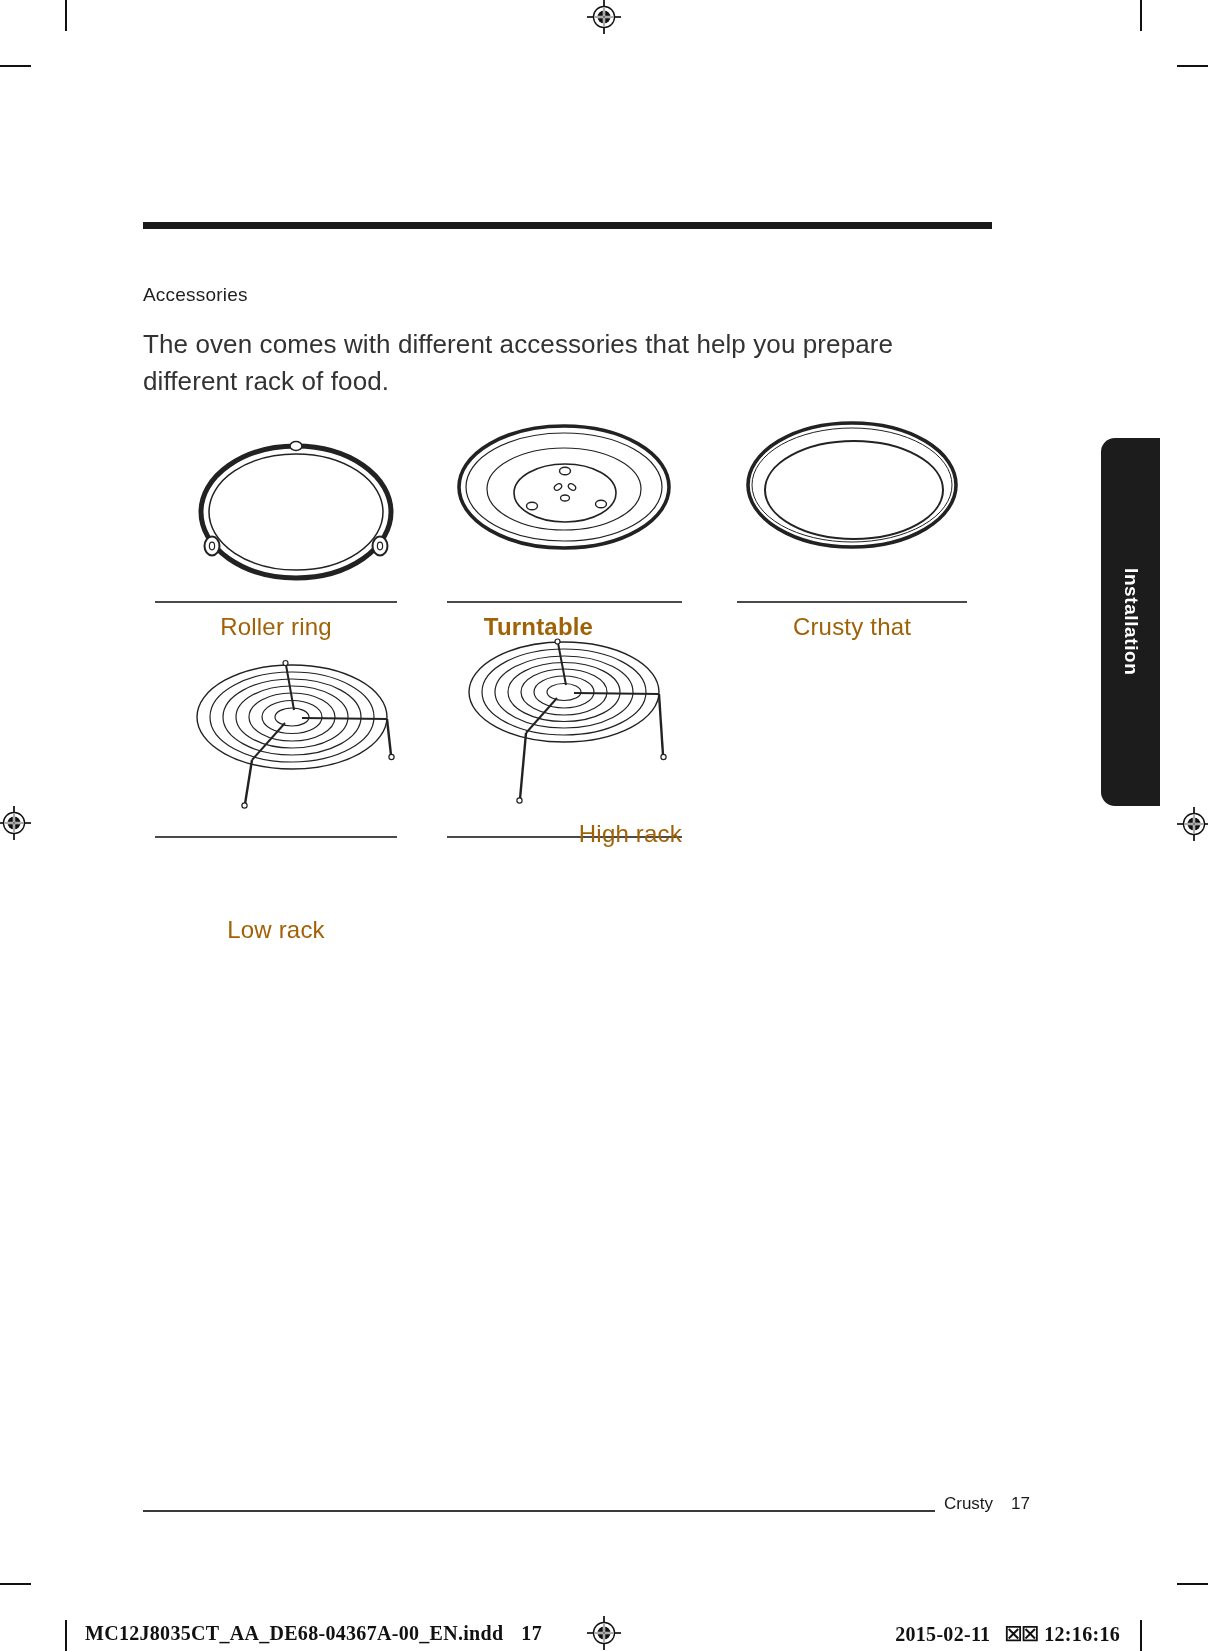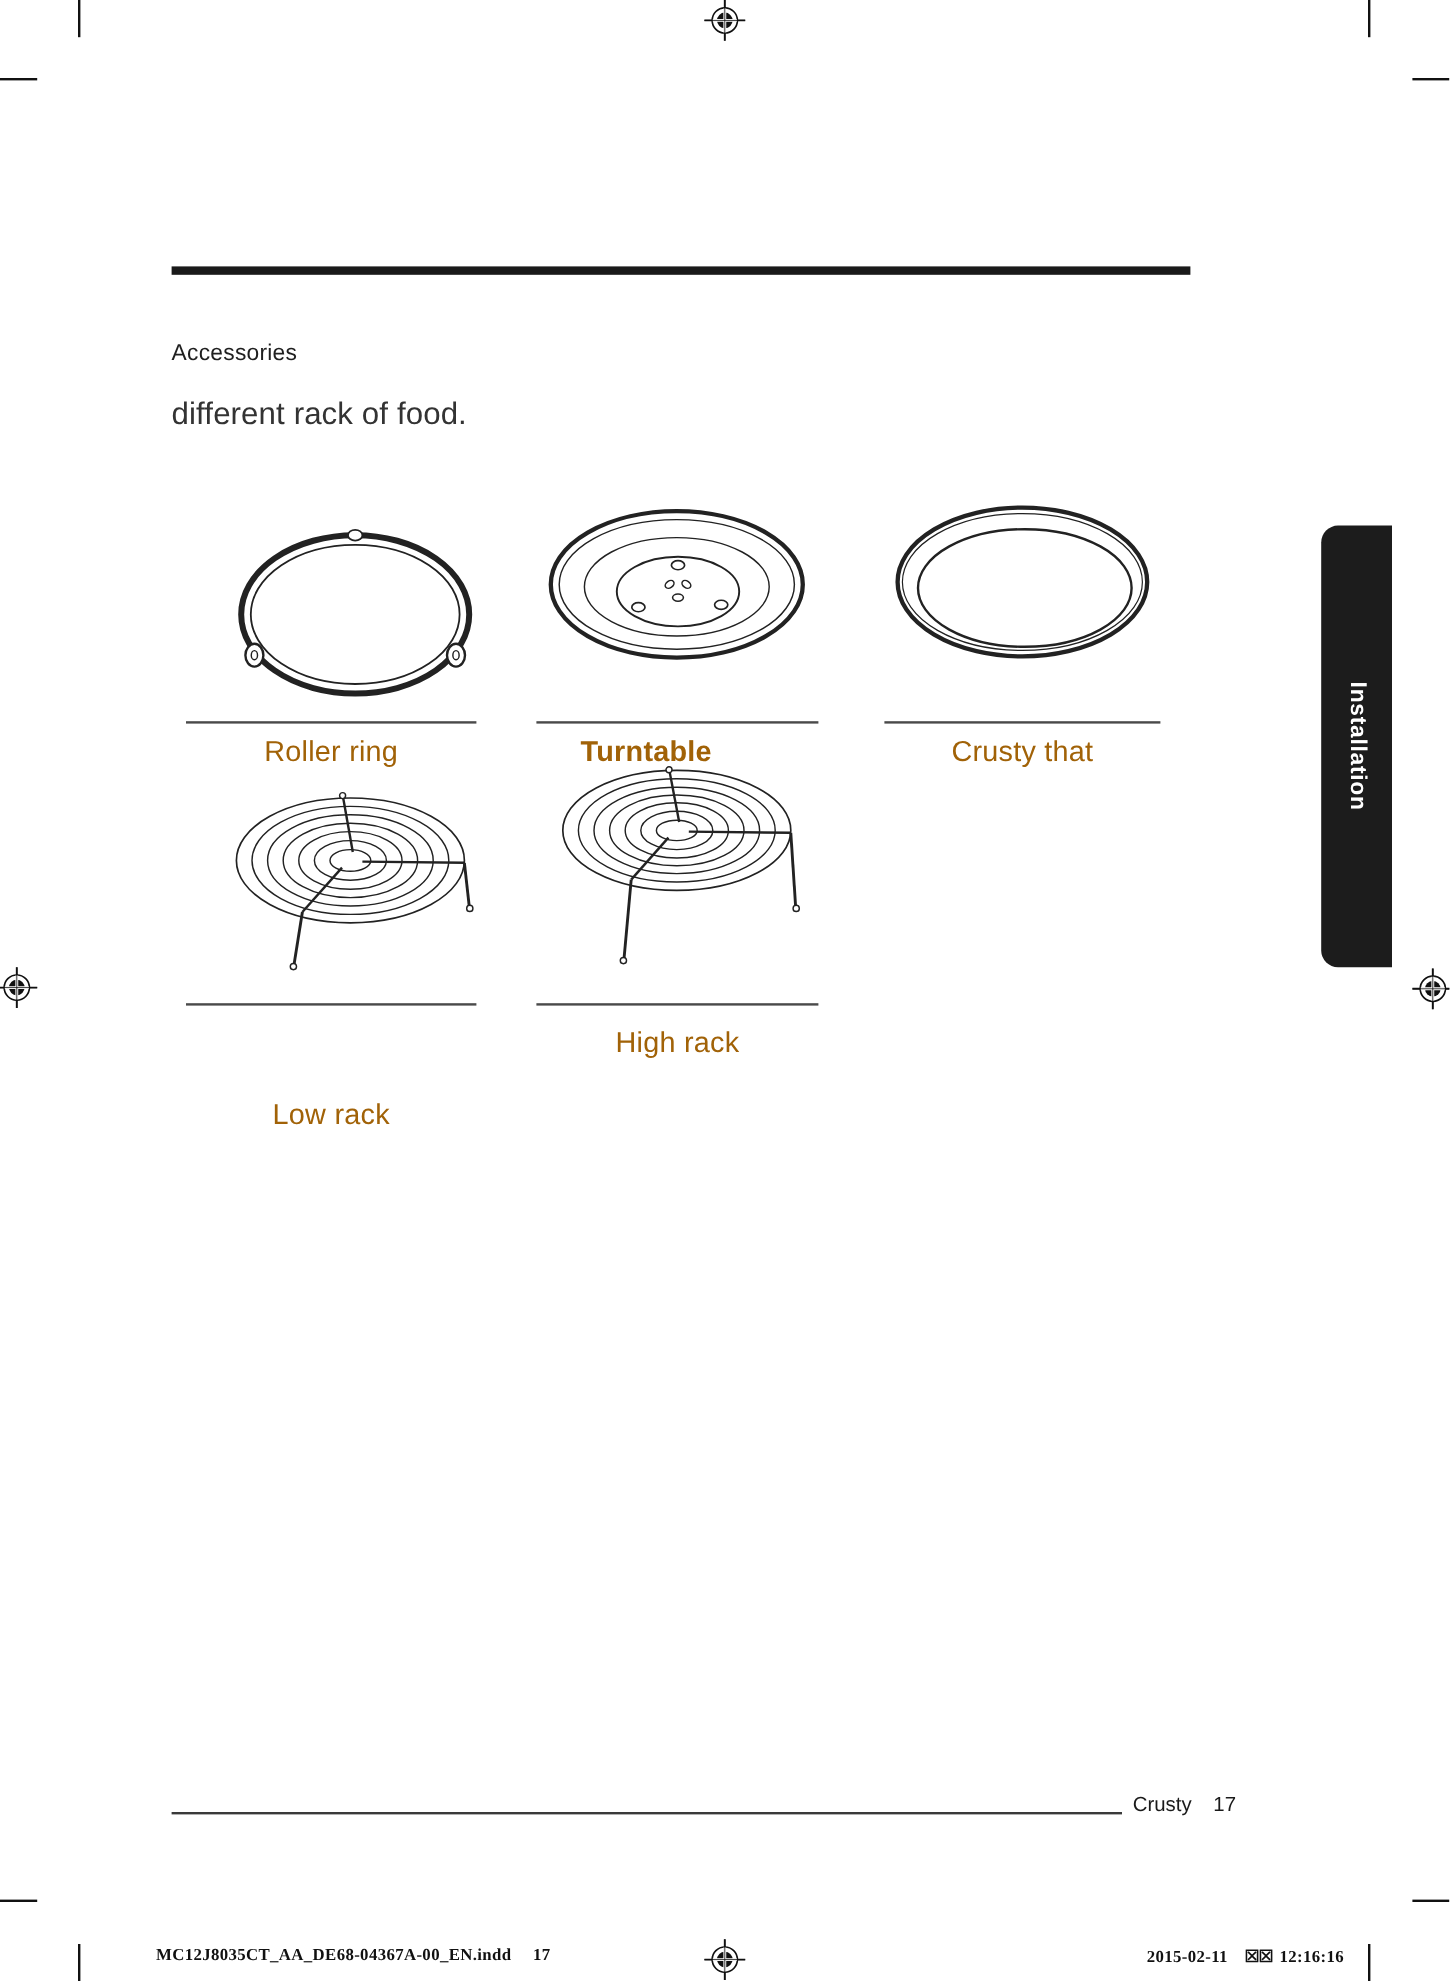--- a/index.html
+++ b/index.html
@@ -76,26 +76,25 @@
     right: 178px;
     font-size: 17px;
     color: #1a1a1a;
     white-space: nowrap;
   }
   .footer-text .pgnum { margin-left: 18px; }
   .print-line {
     position: absolute;
     top: 1622px;
     font-family: "Liberation Serif", serif;
-    font-size: 14px;
+    font-size: 20px;
     font-weight: 600;
     color: #111;
     letter-spacing: 0.3px;
     white-space: nowrap;
-    margin-left: 45px;
   }
   .print-left { left: 85px; }
   .print-right { right: 88px; }
   .print-right .tofu { margin: 0 6px 0 14px; letter-spacing: -1px; }
   .print-left .pg { margin-left: 18px; }
   svg.lineart { display: block; }
 </style>
 </head>
 <body>
 
@@ -147,20 +146,21 @@
     <circle r="6.5" fill="#111"></circle>
     <line x1="-10" y1="0" x2="10" y2="0" stroke="#fff" stroke-width="2.4"></line>
     <line x1="0" y1="-10" x2="0" y2="10" stroke="#fff" stroke-width="2.4"></line>
     <line x1="-17" y1="0" x2="17" y2="0" stroke="#111" stroke-width="0.7"></line>
     <line x1="0" y1="-17" x2="0" y2="17" stroke="#111" stroke-width="0.7"></line>
   </svg>
 
   <div class="top-rule"></div>
   <h1 class="section-title">Accessories</h1>
   <div class="intro">
+    <div>The oven comes with different accessories that help you prepare</div>
     <div>different rack of food.</div>
   </div>
 
   <svg class="lineart acc-figure" style="left:196px; top:434px;" width="200" height="150" viewBox="0 0 200 150">
     <ellipse cx="100" cy="78" rx="95" ry="66" fill="none" stroke="#222" stroke-width="5"></ellipse>
     <ellipse cx="100" cy="78" rx="87" ry="58" fill="none" stroke="#222" stroke-width="1.5"></ellipse>
     <ellipse cx="100" cy="12" rx="6" ry="4.5" fill="#fff" stroke="#222" stroke-width="1.5"></ellipse>
     <ellipse cx="16" cy="112" rx="7.5" ry="9.5" fill="#fff" stroke="#222" stroke-width="2"></ellipse>
     <ellipse cx="16" cy="112" rx="2.6" ry="3.8" fill="none" stroke="#222" stroke-width="1.2"></ellipse>
     <ellipse cx="184" cy="112" rx="7.5" ry="9.5" fill="#fff" stroke="#222" stroke-width="2"></ellipse>
@@ -225,21 +225,21 @@
     <line x1="197" y1="57" x2="201" y2="118" stroke="#222" stroke-width="2.4"></line>
     <circle cx="201.5" cy="120" r="2.6" fill="#fff" stroke="#222" stroke-width="1.2"></circle>
     <line x1="95" y1="61" x2="64" y2="96" stroke="#222" stroke-width="2"></line>
     <line x1="64" y1="96" x2="58" y2="162" stroke="#222" stroke-width="2.4"></line>
     <circle cx="57.5" cy="163.5" r="2.6" fill="#fff" stroke="#222" stroke-width="1.2"></circle>
   </svg>
 
   <div class="acc-line" style="left:155px; top:836px; width:242px;"></div>
   <div class="acc-line" style="left:447px; top:836px; width:235px;"></div>
   <div class="acc-label" style="left:155px; top:892px; width:242px;margin-top:24px;">Low rack</div>
-  <div class="acc-label" style="left:447px; top:856px; width:235px;">High rack</div>
+  <div class="acc-label" style="left:447px; top:820px; width:235px;text-align:right;">High rack</div>
 
   <div class="side-tab">
     <span>Installation</span>
   </div>
 
   <div class="footer-rule"></div>
   <div class="footer-text">
     <span>Crusty</span><span class="pgnum">17</span>
   </div>
 

